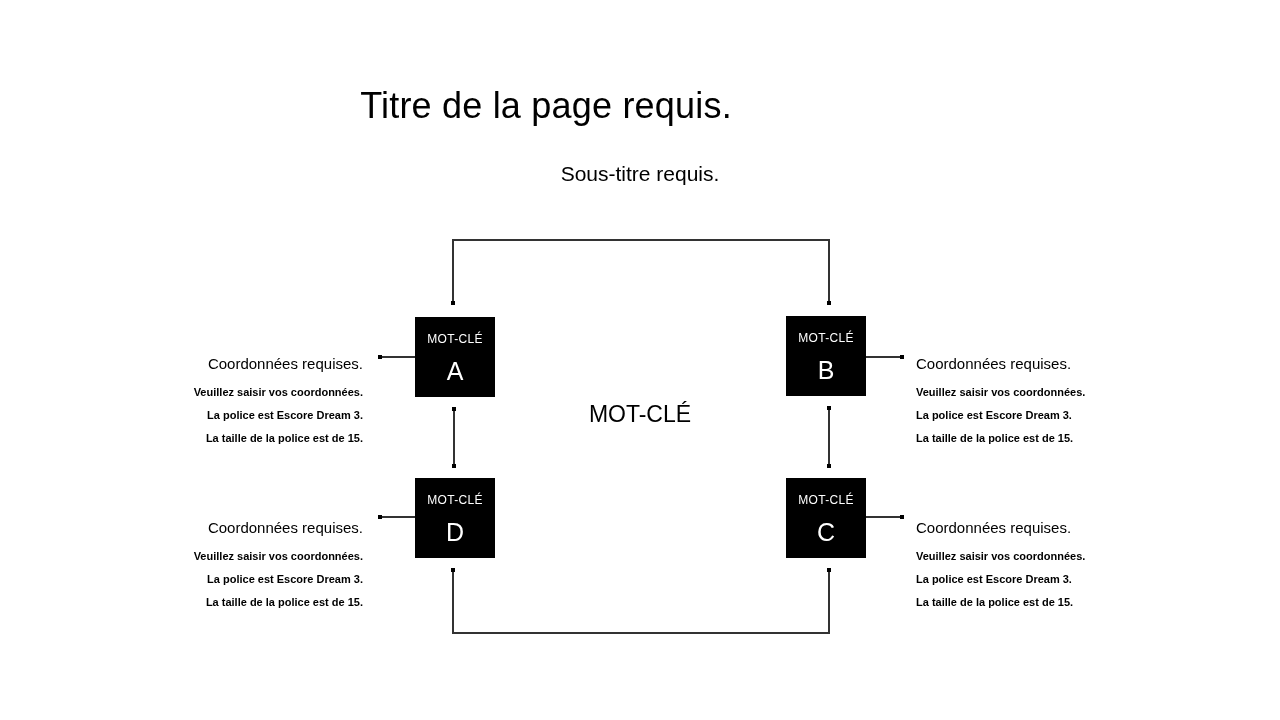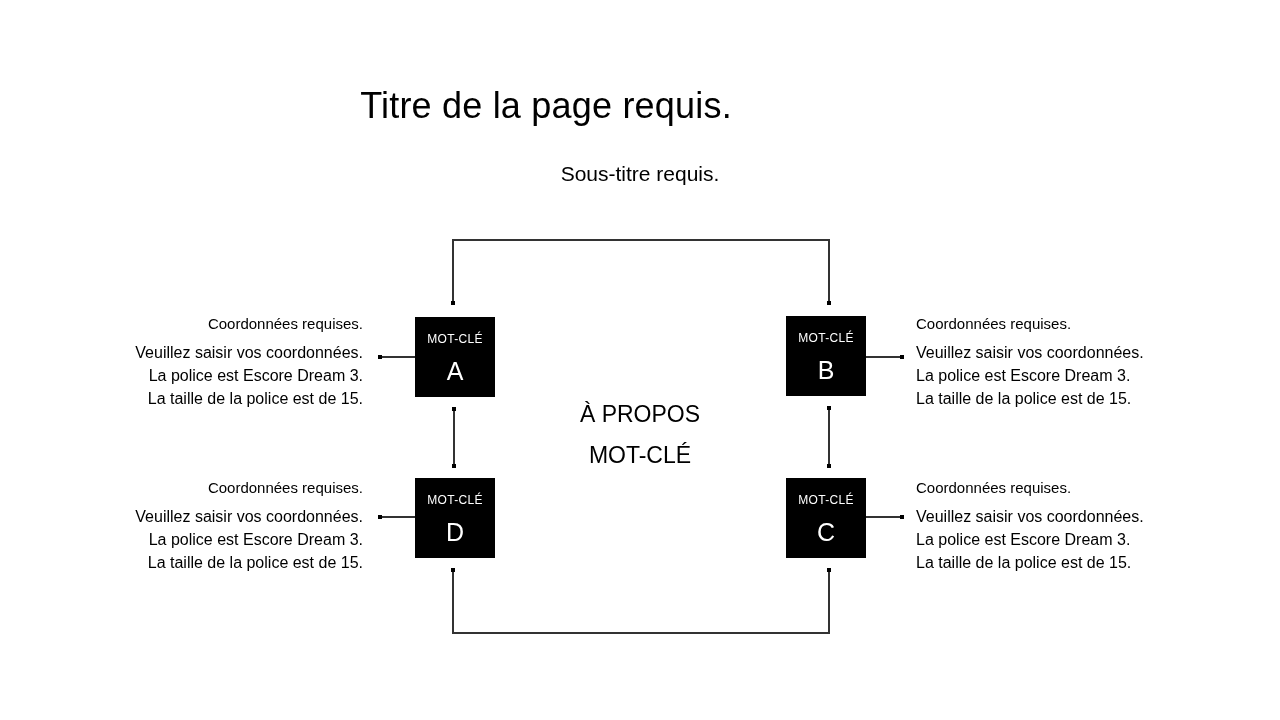--- a/index.html
+++ b/index.html
@@ -17,26 +17,26 @@
       text-align: center; font-size: 21px; line-height: 26px; margin-top: 24px;
     }
     .line { position: absolute; background: #333333; }
     .dot { position: absolute; width: 4px; height: 4px; background: #000; }
     .box {
       position: absolute; width: 80px; height: 80px; background: #000;
       color: #fff; text-align: center;
     }
     .box .kw { position: absolute; left: 0; width: 100%; top: 15px; font-size: 12px; line-height: 14px; letter-spacing: 0.3px; }
     .box .letter { position: absolute; left: 0; width: 100%; top: 39px; font-size: 25px; line-height: 30px; }
-    .info { position: absolute; width: 230px; }
+    .info { position: absolute; width: 230px; margin-top: 40px; }
     .info.left { text-align: right; }
     .info.right { text-align: left; }
     .info .heading { font-size: 15px; line-height: 18px; }
     .info .lines { margin-top: 8px; }
-    .info .lines div { font-size: 16px; line-height: 23px; }
+    .info .lines div { font-size: 11px; line-height: 23px; font-weight: bold; }
     .center {
       position: absolute; left: 540px; width: 200px; top: 394px; text-align: center;
     }
     .center div { font-size: 23px; line-height: 41px; }
   </style>
 </head>
 <body>
 
 <div class="title">Titre de la page requis.</div>
 <div class="subtitle">Sous-titre requis.</div>
@@ -97,21 +97,20 @@
 <div class="box" style="left:786px; top:478px;">
   <div class="kw">MOT-CLÉ</div>
   <div class="letter">C</div>
 </div>
 <div class="box" style="left:415px; top:478px;">
   <div class="kw">MOT-CLÉ</div>
   <div class="letter">D</div>
 </div>
 
 <div class="center">
-  <div>À PROPOS</div>
   <div>MOT-CLÉ</div>
 </div>
 
 <div class="info left" style="left:133px; top:315px;">
   <div class="heading">Coordonnées requises.</div>
   <div class="lines">
     <div>Veuillez saisir vos coordonnées.</div>
     <div>La police est Escore Dream 3.</div>
     <div>La taille de la police est de 15.</div>
   </div>

